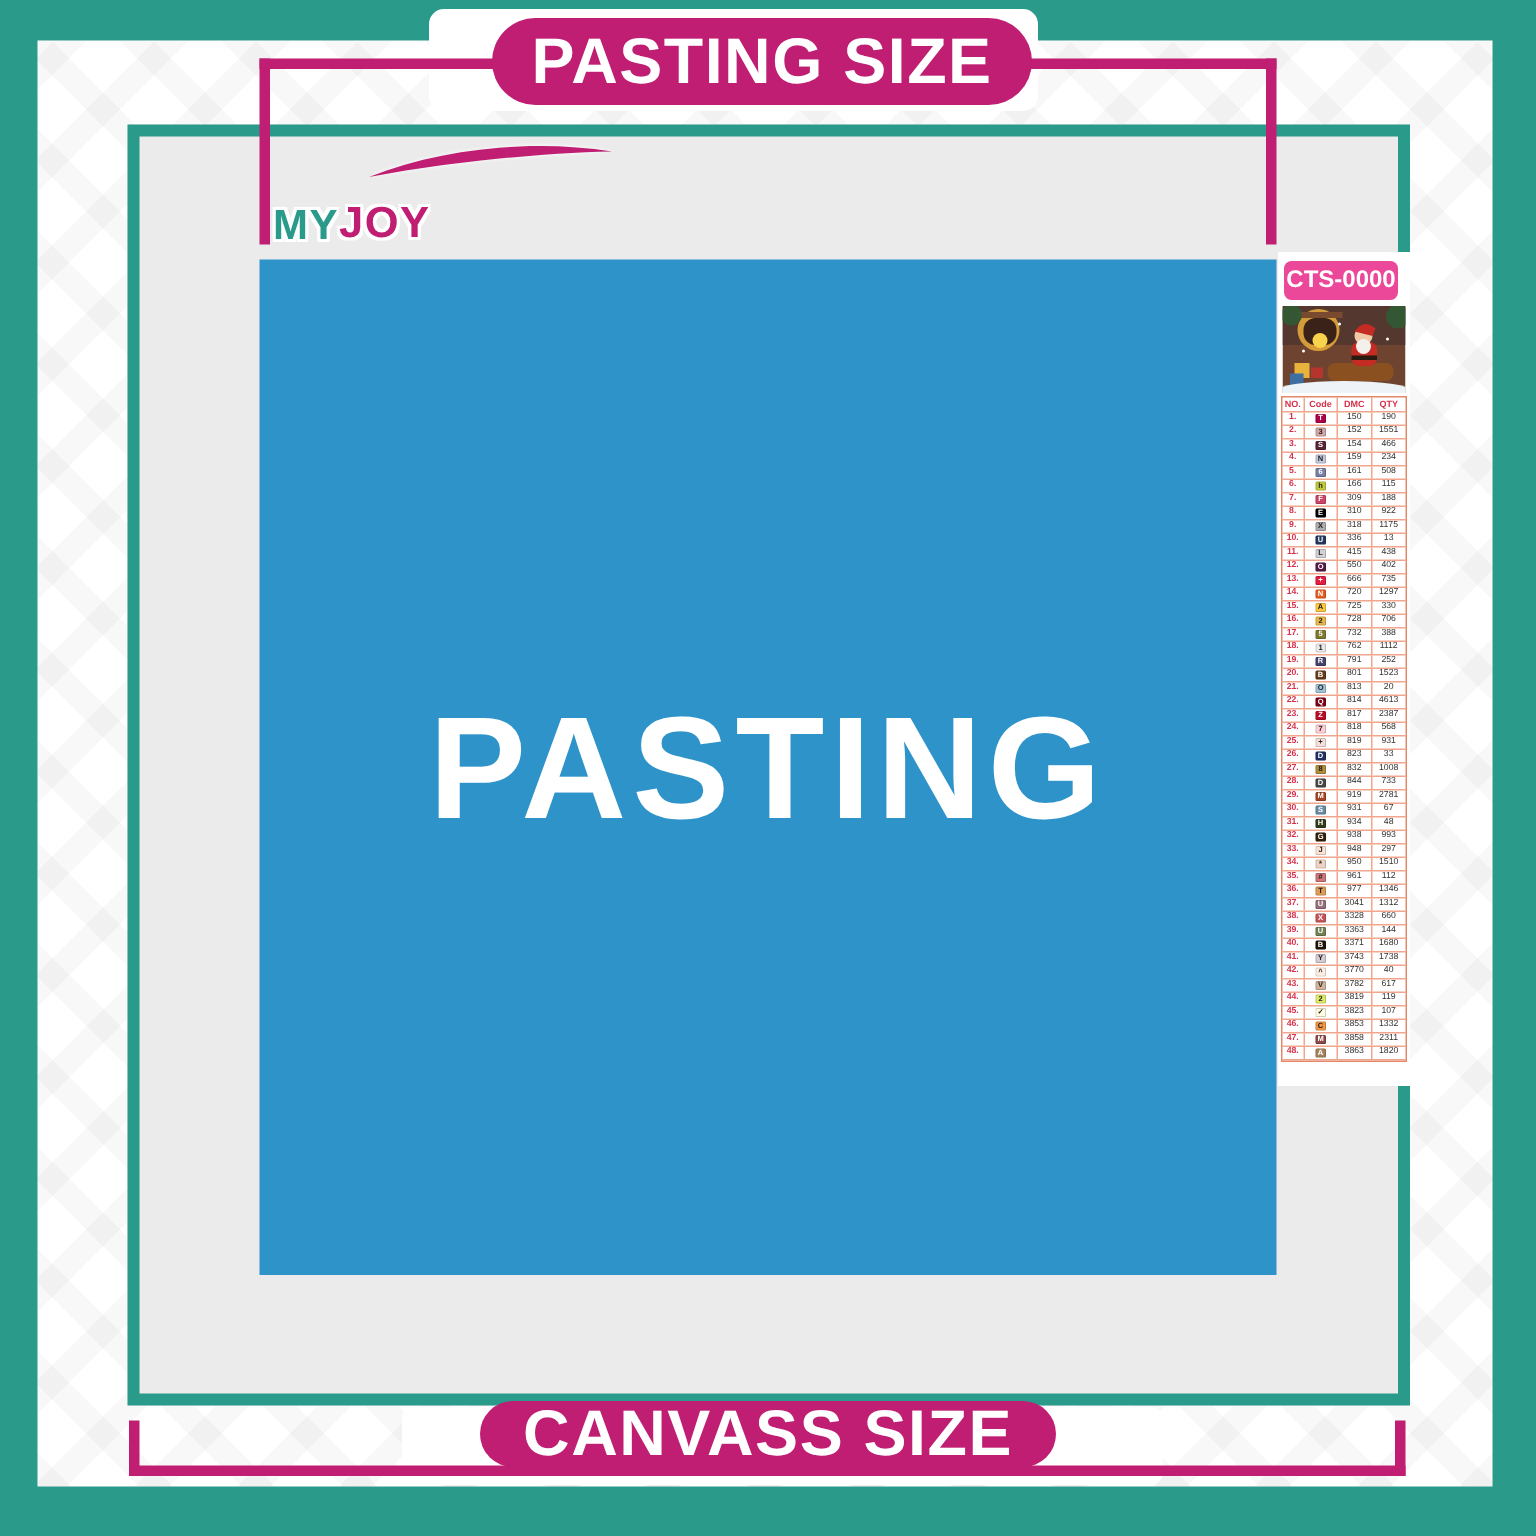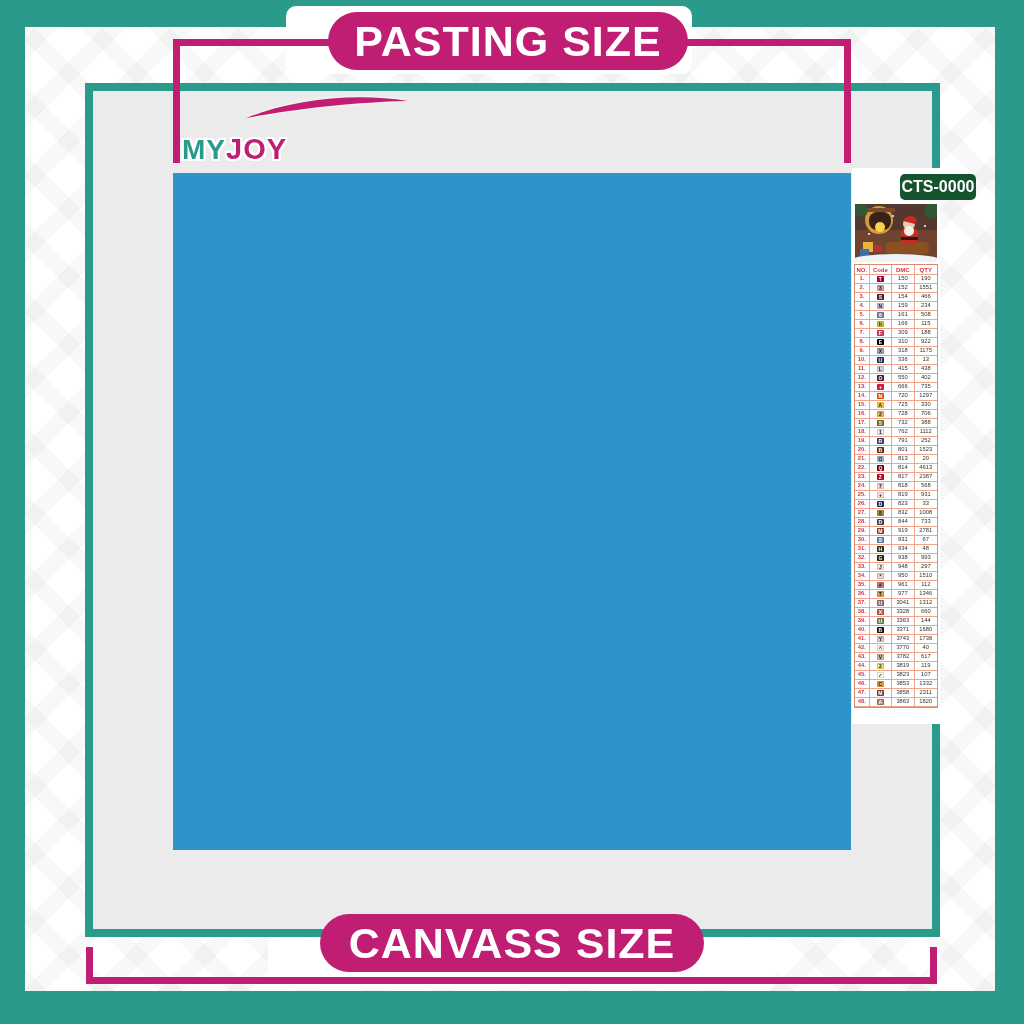--- a/index.html
+++ b/index.html
@@ -26,35 +26,35 @@
   .bk-top-line{left:173px;top:39px;width:678px;height:7px;}
   .bk-top-l{left:173px;top:39px;width:7px;height:124px;}
   .bk-top-r{left:844px;top:39px;width:7px;height:124px;}
   .bk-bot-line{left:86px;top:977px;width:851px;height:7px;}
   .bk-bot-l{left:86px;top:947px;width:7px;height:37px;}
   .bk-bot-r{left:930px;top:947px;width:7px;height:37px;}
   
   .pill{position:absolute;background:#C01E72;border-radius:32px;display:flex;align-items:center;
     justify-content:center;color:#fff;font-weight:bold;font-size:43px;letter-spacing:1px;}
   .pill-top{left:328px;top:12px;width:360px;height:58px;}
-  .pill-bottom{left:320px;top:914px;width:384px;height:58px;}
+  .pill-bottom{left:320px;top:934px;width:384px;height:44px;}
   
   .logo{position:absolute;left:180px;top:96px;width:240px;height:74px;padding-left:27px;}
   .logo-row{position:absolute;left:2px;bottom:4px;display:flex;align-items:flex-end;}
   .olw{text-shadow:-2px -2px 0 #fff,2px -2px 0 #fff,-2px 2px 0 #fff,2px 2px 0 #fff,
        0 -2px 0 #fff,0 2px 0 #fff,-2px 0 0 #fff,2px 0 0 #fff;}
   .logo-my{font-size:28px;font-weight:bold;color:#2A9A8B;letter-spacing:1px;}
   .logo-craft{font-family:"DejaVu Serif",serif;font-style:italic;font-weight:bold;font-size:48px;
     color:#2A9A8B;line-height:0.78;margin:0 2px;position:relative;top:5px;}
   .logo-joy{font-size:29px;font-weight:bold;color:#C01E72;letter-spacing:1px;}
   .swoosh{position:absolute;left:62px;top:-4px;filter:drop-shadow(0 0 1.5px #fff);}
   
   .sidebar{position:absolute;left:852px;top:168px;width:88px;height:556px;background:#fff;}
-  .sku{position:absolute;left:4px;top:6px;width:76px;height:26px;background:#14532d;border-radius:5px;
-    display:flex;align-items:center;justify-content:center;color:#fff;font-weight:bold;font-size:16px;margin-left:44px;}
+  .sku{position:absolute;left:4px;top:6px;width:76px;height:26px;background:#ec4899;border-radius:5px;
+    display:flex;align-items:center;justify-content:center;color:#fff;font-weight:bold;font-size:16px;}
   .thumb{position:absolute;left:3px;top:36px;width:82px;height:58px;}
   .dmc-table{position:absolute;left:2px;top:96px;width:84px;box-sizing:border-box;
     border:1px solid #E2876A;background:#fff;}
   .trow{display:flex;height:8px;border-bottom:0.5px solid #F0A58C;}
   .trow.thead{height:9px;}
   .tcell{box-sizing:border-box;display:flex;align-items:center;justify-content:center;
     overflow:hidden;border-right:0.5px solid #F0A58C;font-size:5.8px;color:#333;line-height:1;}
   .tcell:nth-child(1){width:15px;color:#D5304A;font-weight:bold;}
   .tcell:nth-child(2){width:23px;}
   .tcell:nth-child(3){width:23px;}
@@ -81,20 +81,21 @@
     <svg class="swoosh" width="172" height="30" viewBox="0 0 172 30">
       <path d="M4 26 C 55 6, 115 1, 166 9 C 118 10, 58 16, 4 26 Z" fill="#C01E72"></path>
     </svg>
     <div class="logo-row">
       <span class="logo-my olw">MY</span>
       <span class="logo-joy olw">JOY</span>
     </div>
   </div>
 
   <div class="pasting">
+    <span>PASTING</span>
   </div>
 
   <div class="sidebar">
     <div class="sku">
       <span>CTS-0000</span>
     </div>
     <svg class="thumb" width="82" height="58" viewBox="0 0 82 58">
       <rect width="82" height="58" fill="#6E4430"></rect>
       <rect width="82" height="26" fill="#54382F"></rect>
       <circle cx="24" cy="16" r="14" fill="#F2B43C" opacity="0.8"></circle>

